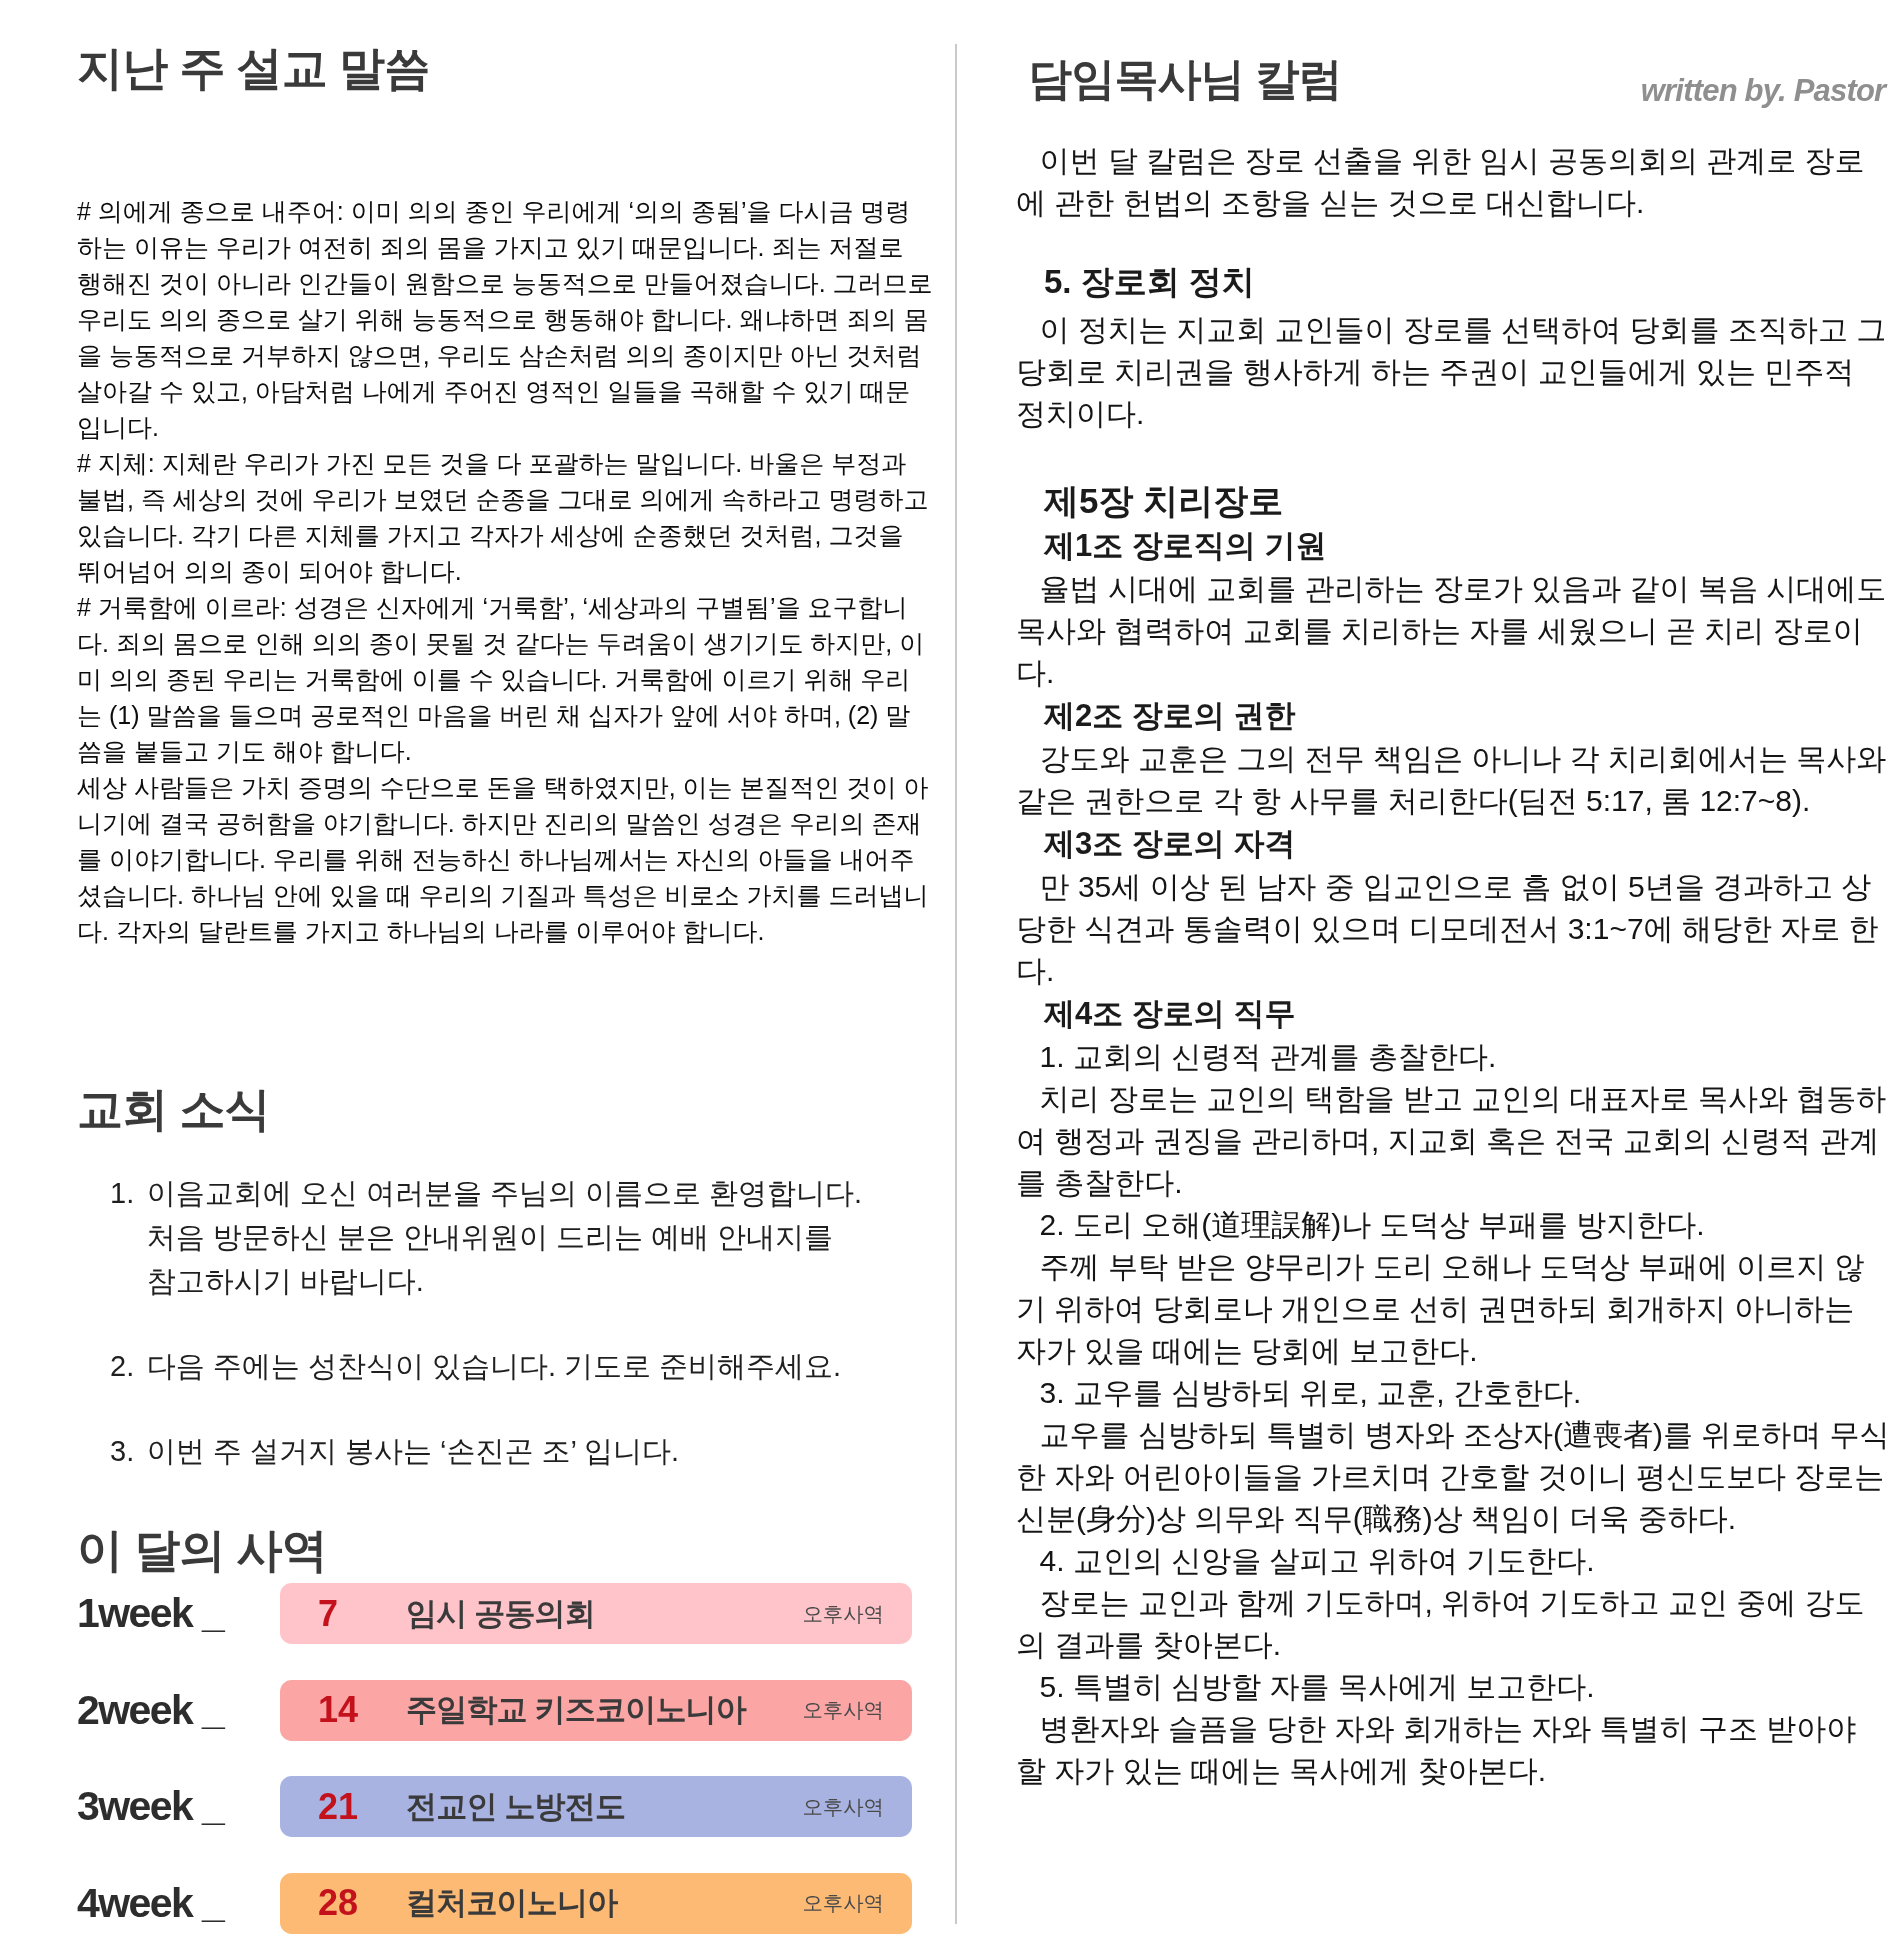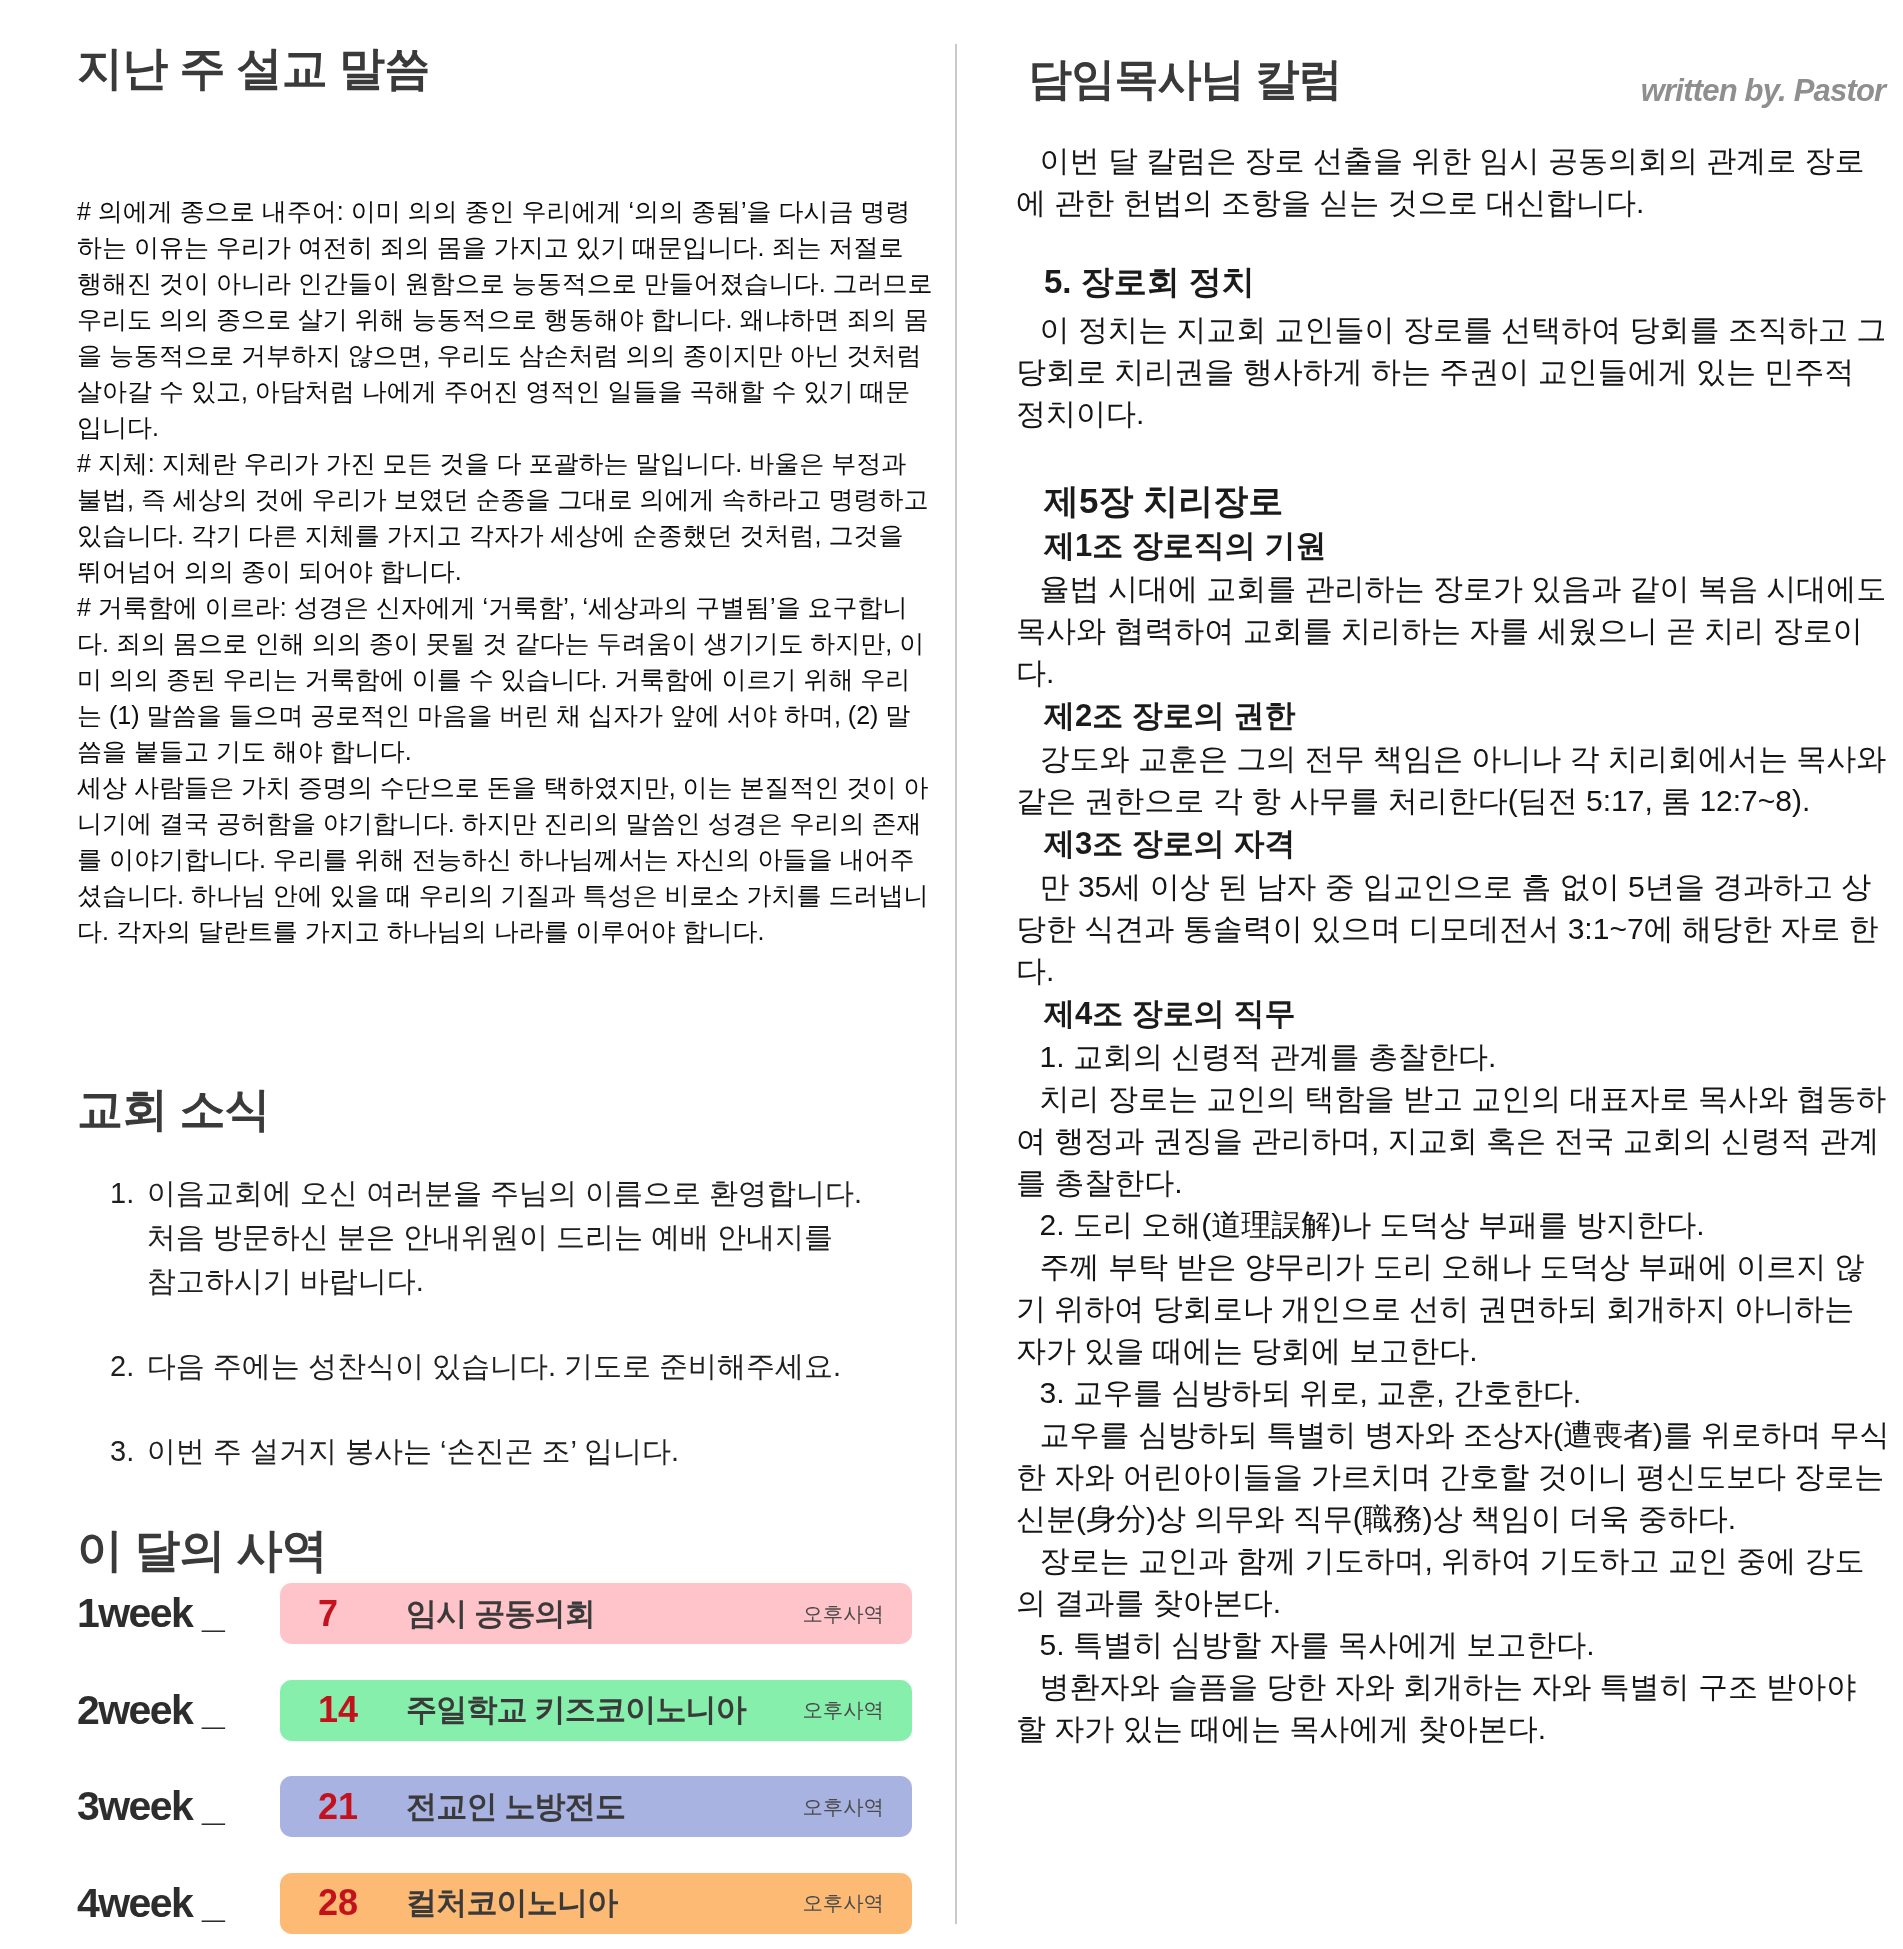--- a/index.html
+++ b/index.html
@@ -101,21 +101,21 @@
         <div class="week-row">
           <div class="week-label">1week _</div>
           <div class="week-bar" style="background: rgb(255, 195, 202);">
             <span class="week-day" style="color: rgb(196, 18, 29);">7</span>
             <span class="week-event">임시 공동의회</span>
             <span class="week-time">오후사역</span>
           </div>
         </div>
         <div class="week-row">
           <div class="week-label">2week _</div>
-          <div class="week-bar" style="background: #86efac;">
+          <div class="week-bar" style="background: #fca5a5;">
             <span class="week-day" style="color: rgb(196, 18, 29);">14</span>
             <span class="week-event">주일학교 키즈코이노니아</span>
             <span class="week-time">오후사역</span>
           </div>
         </div>
         <div class="week-row">
           <div class="week-label">3week _</div>
           <div class="week-bar" style="background: rgb(168, 179, 226);">
             <span class="week-day" style="color: rgb(196, 18, 29);">21</span>
             <span class="week-event">전교인 노방전도</span>
@@ -151,20 +151,21 @@
         <p>강도와 교훈은 그의 전무 책임은 아니나 각 치리회에서는 목사와 같은 권한으로 각 항 사무를 처리한다(딤전 5:17, 롬 12:7~8).</p>
         <div class="blk-article">제3조 장로의 자격</div>
         <p>만 35세 이상 된 남자 중 입교인으로 흠 없이 5년을 경과하고 상당한 식견과 통솔력이 있으며 디모데전서 3:1~7에 해당한 자로 한다.</p>
         <div class="blk-article">제4조 장로의 직무</div>
         <p>1. 교회의 신령적 관계를 총찰한다.</p>
         <p>치리 장로는 교인의 택함을 받고 교인의 대표자로 목사와 협동하여 행정과 권징을 관리하며, 지교회 혹은 전국 교회의 신령적 관계를 총찰한다.</p>
         <p>2. 도리 오해(道理誤解)나 도덕상 부패를 방지한다.</p>
         <p>주께 부탁 받은 양무리가 도리 오해나 도덕상 부패에 이르지 않기 위하여 당회로나 개인으로 선히 권면하되 회개하지 아니하는 자가 있을 때에는 당회에 보고한다.</p>
         <p>3. 교우를 심방하되 위로, 교훈, 간호한다.</p>
         <p>교우를 심방하되 특별히 병자와 조상자(遭喪者)를 위로하며 무식한 자와 어린아이들을 가르치며 간호할 것이니 평신도보다 장로는 신분(身分)상 의무와 직무(職務)상 책임이 더욱 중하다.</p>
+        <p>4. 교인의 신앙을 살피고 위하여 기도한다.</p>
         <p>장로는 교인과 함께 기도하며, 위하여 기도하고 교인 중에 강도의 결과를 찾아본다.</p>
         <p>5. 특별히 심방할 자를 목사에게 보고한다.</p>
         <p>병환자와 슬픔을 당한 자와 회개하는 자와 특별히 구조 받아야 할 자가 있는 때에는 목사에게 찾아본다.</p>
       </div>
   </div>
 
 </div>
 
 
 </body></html>

